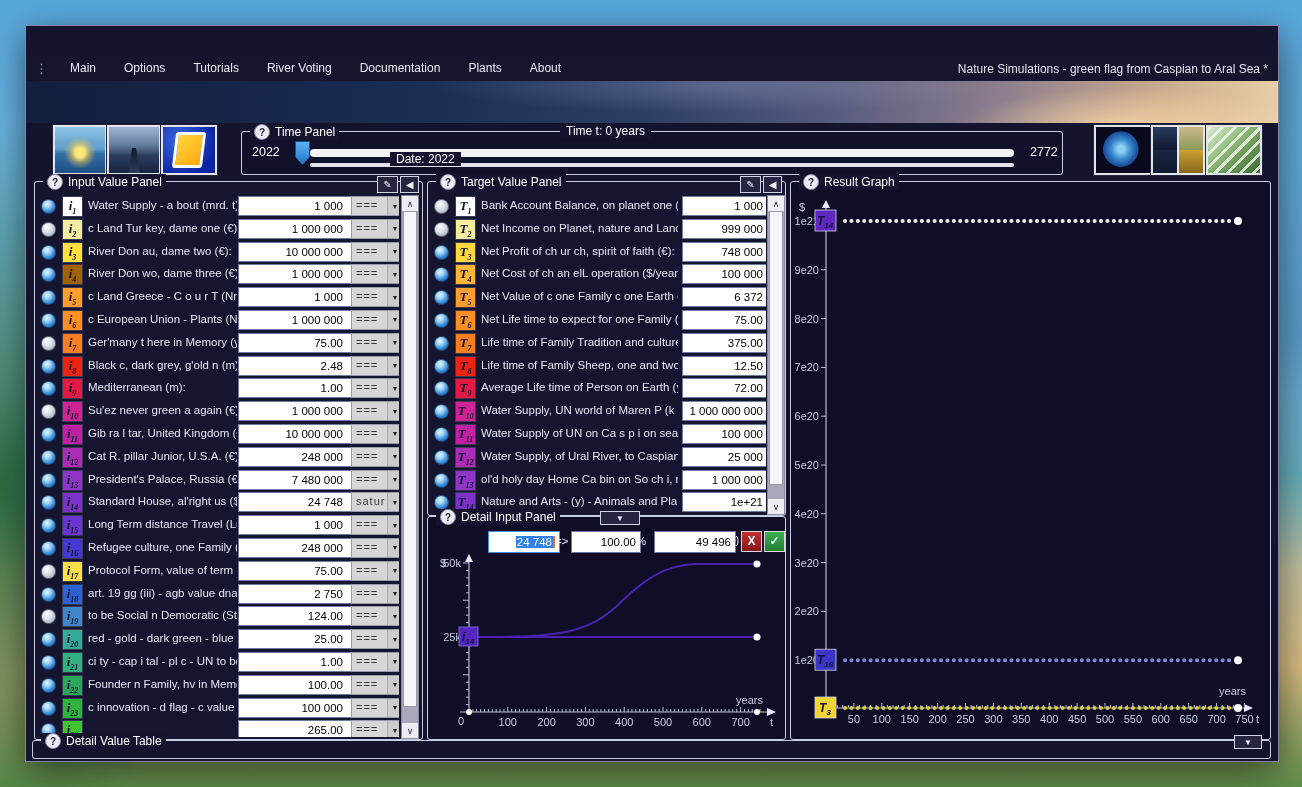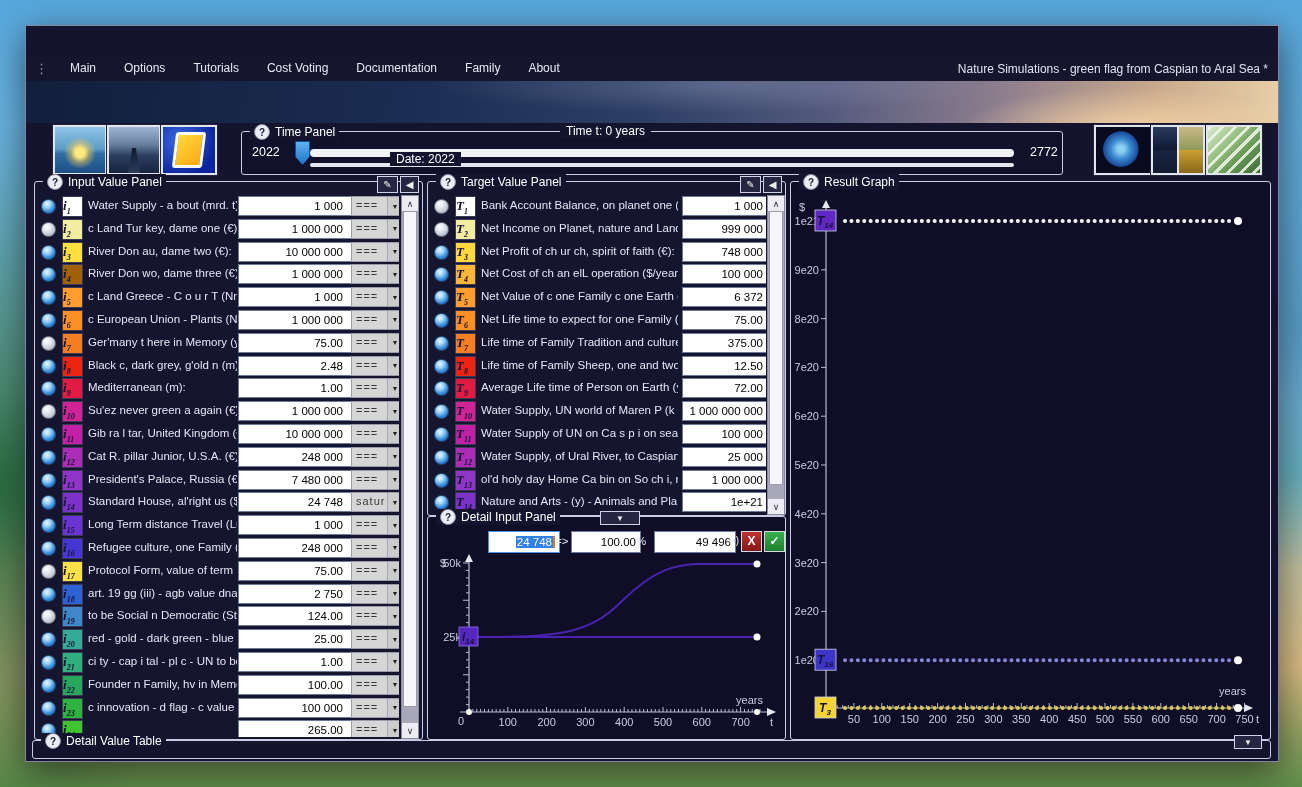--- a/index.html
+++ b/index.html
@@ -66,21 +66,21 @@
   #detail-panel{left:401px;top:490px;width:357px;height:222px;background:#0f0e26;}
   #result-panel{left:764px;top:155px;width:479px;height:557px;background:#0f0e26;}
   #dvt-panel{left:6px;top:714px;width:1237px;height:17px;background:#15142f;}
   
   .rows{position:absolute;overflow:hidden;}
   #in-rows{left:4px;top:14px;width:360px;height:541px;}
   #t-rows{left:4px;top:14px;width:334px;height:317px;}
   .row{position:relative;height:20px;margin-bottom:2.8px;}
   .radio{position:absolute;left:2px;top:3px;width:13px;height:13px;border-radius:50%;background:radial-gradient(circle at 36% 30%,#ffffff 0%,#dfe4ea 38%,#98a4b2 100%);border:1px solid #667080;}
   .radio.sel{background:radial-gradient(circle at 38% 30%,#eaf6ff 0%,#9fd4f4 30%,#2e86d8 66%,#0b4f9e 100%);border:1px solid #23507c;}
-  .tag{position:absolute;left:23px;top:0;width:19px;height:19px;border:1px solid #3a3a55;color:#141433;font-family:"Liberation Serif",serif;font-weight:bold;font-style:italic;font-size:13px;text-align:left;line-height:17px;}
+  .tag{position:absolute;left:23px;top:0;width:19px;height:19px;border:1px solid #3a3a55;color:#141433;font-family:"Liberation Serif",serif;font-weight:bold;font-style:italic;font-size:13px;text-align:center;line-height:17px;}
   .tag sub{font-size:8px;font-weight:bold;}
   .lbl{position:absolute;left:49px;top:3px;color:#e4e6f4;font-size:11.5px;white-space:nowrap;overflow:hidden;}
   #in-rows .lbl{width:149px;}
   .val{position:absolute;top:0;height:18px;background:#fff;border:1px solid #6c7aa0;color:#000;font-size:11.5px;text-align:right;padding-right:10px;line-height:18px;}
   #in-rows .val{left:199px;width:104px;}
   #t-rows .lbl{width:197px;}
   #t-rows .val{left:250px;width:80px;}
   .dd{position:absolute;left:312px;top:0;width:50px;height:18px;background:#d6d6d6;border:1px solid #9a9aa8;color:#3a3a3a;font-size:11px;}
   .dd-txt{position:absolute;left:4px;top:2px;letter-spacing:1px;white-space:nowrap;overflow:hidden;max-width:30px;}
   .dd-btn{position:absolute;right:0;top:0;bottom:0;width:14px;border-left:1px solid #a8a8b0;display:flex;align-items:center;justify-content:center;font-size:7px;color:#222;background:#cccccc;}
@@ -111,23 +111,23 @@
 
 <div class="window">
 
 
   <div class="menubar">
     <span class="grip">⋮</span>
     <nav id="menu">
         <span class="mi">Main</span>
         <span class="mi">Options</span>
         <span class="mi">Tutorials</span>
-        <span class="mi">Cost Voting</span>
+        <span class="mi">River Voting</span>
         <span class="mi">Documentation</span>
-        <span class="mi">Family</span>
+        <span class="mi">Plants</span>
         <span class="mi">About</span>
       </nav>
     <span class="menu-right">Nature Simulations - green flag from Caspian to Aral Sea *</span>
   </div>
 
   <div class="banner"></div>
 
   <div class="thumb th1"></div>
   <div class="thumb th2"></div>
   <div class="thumb th3">

